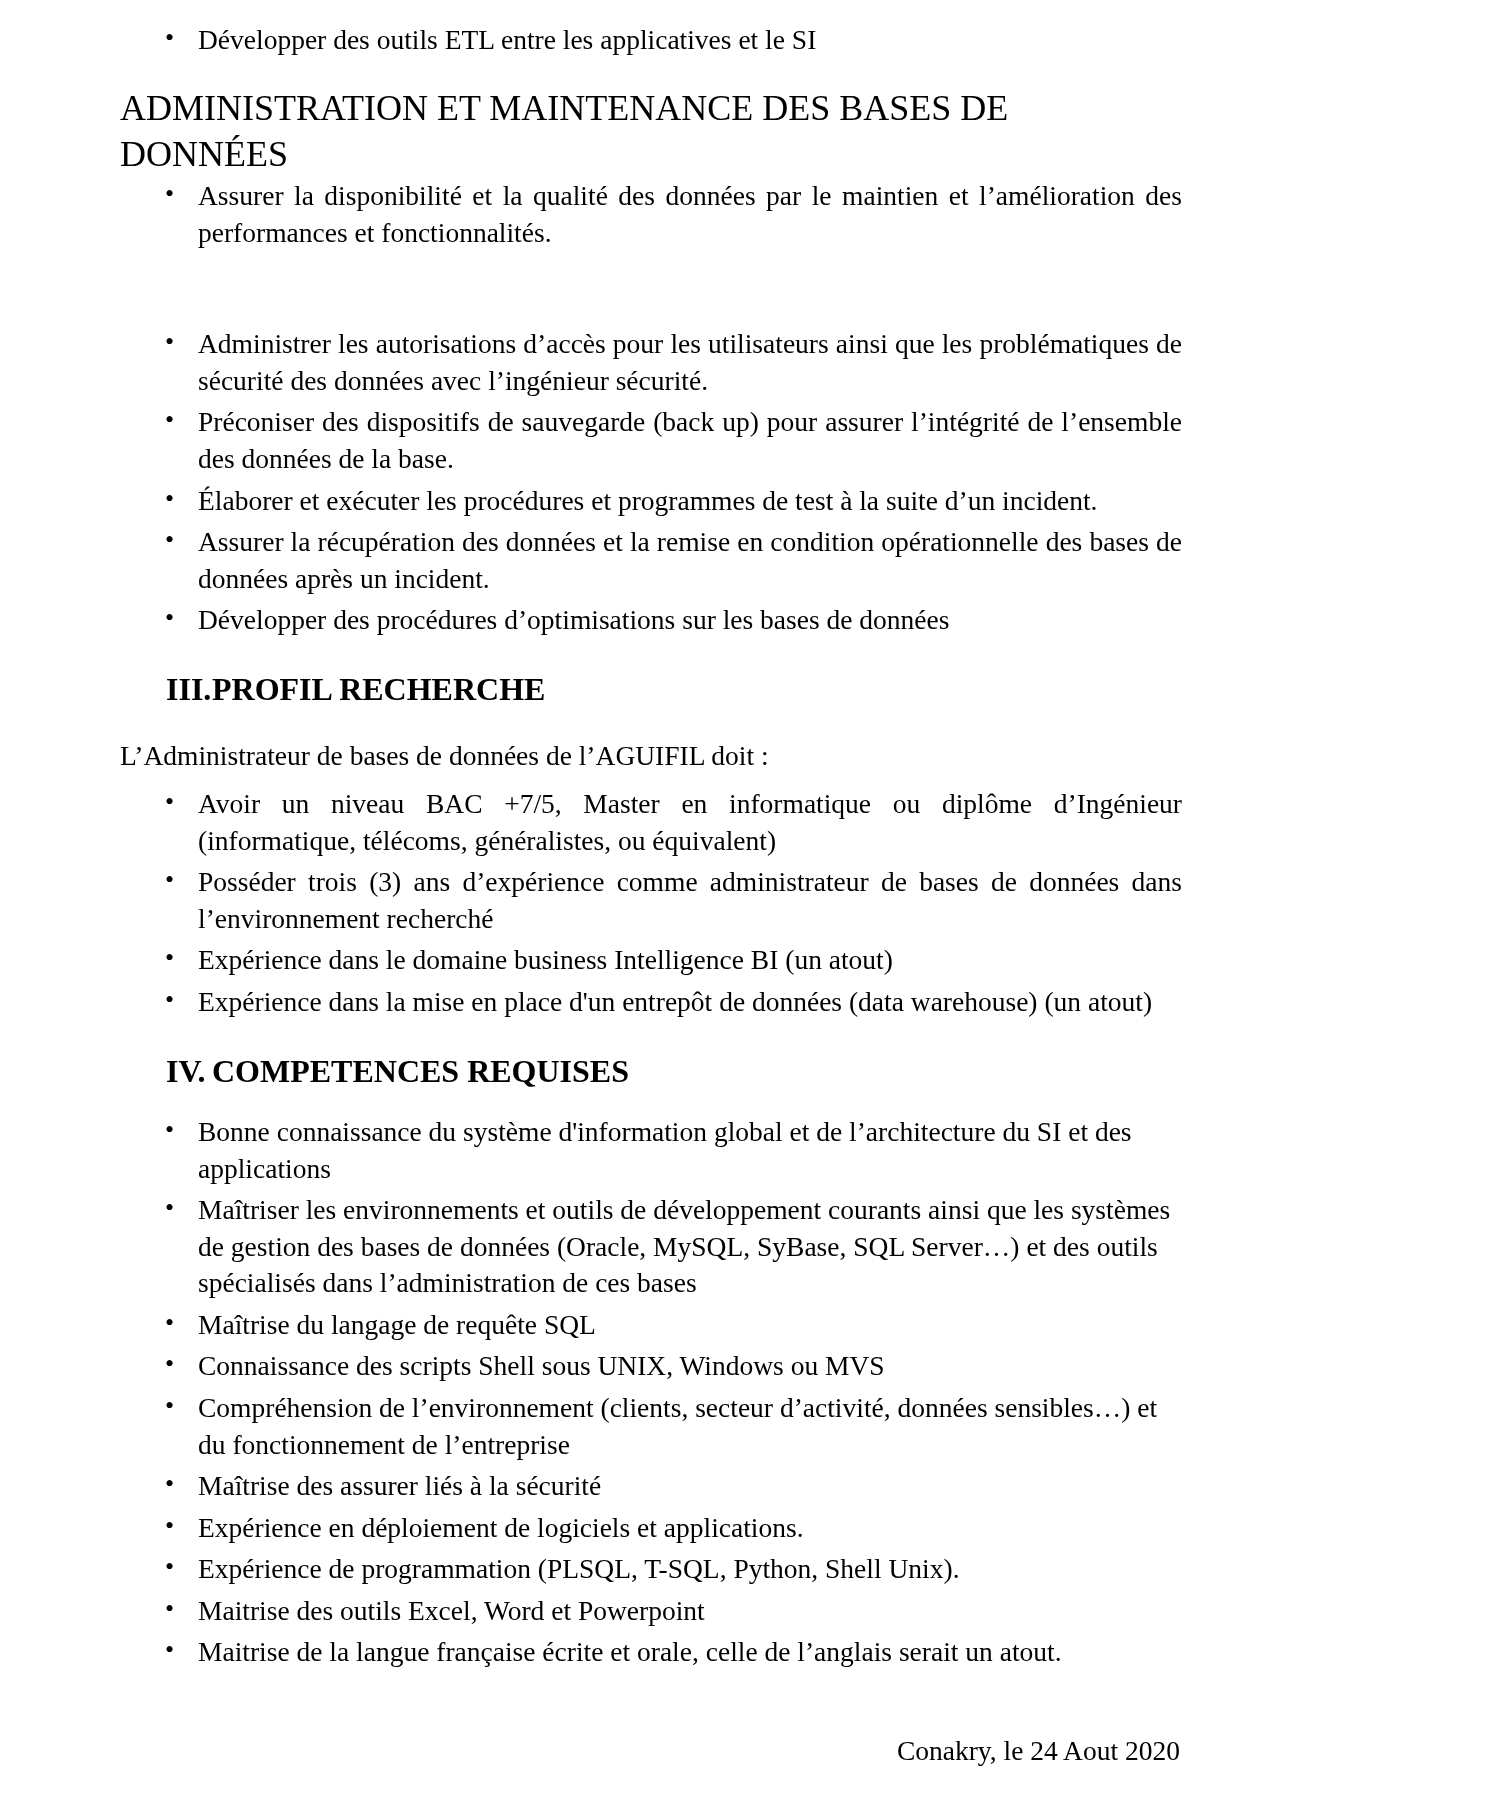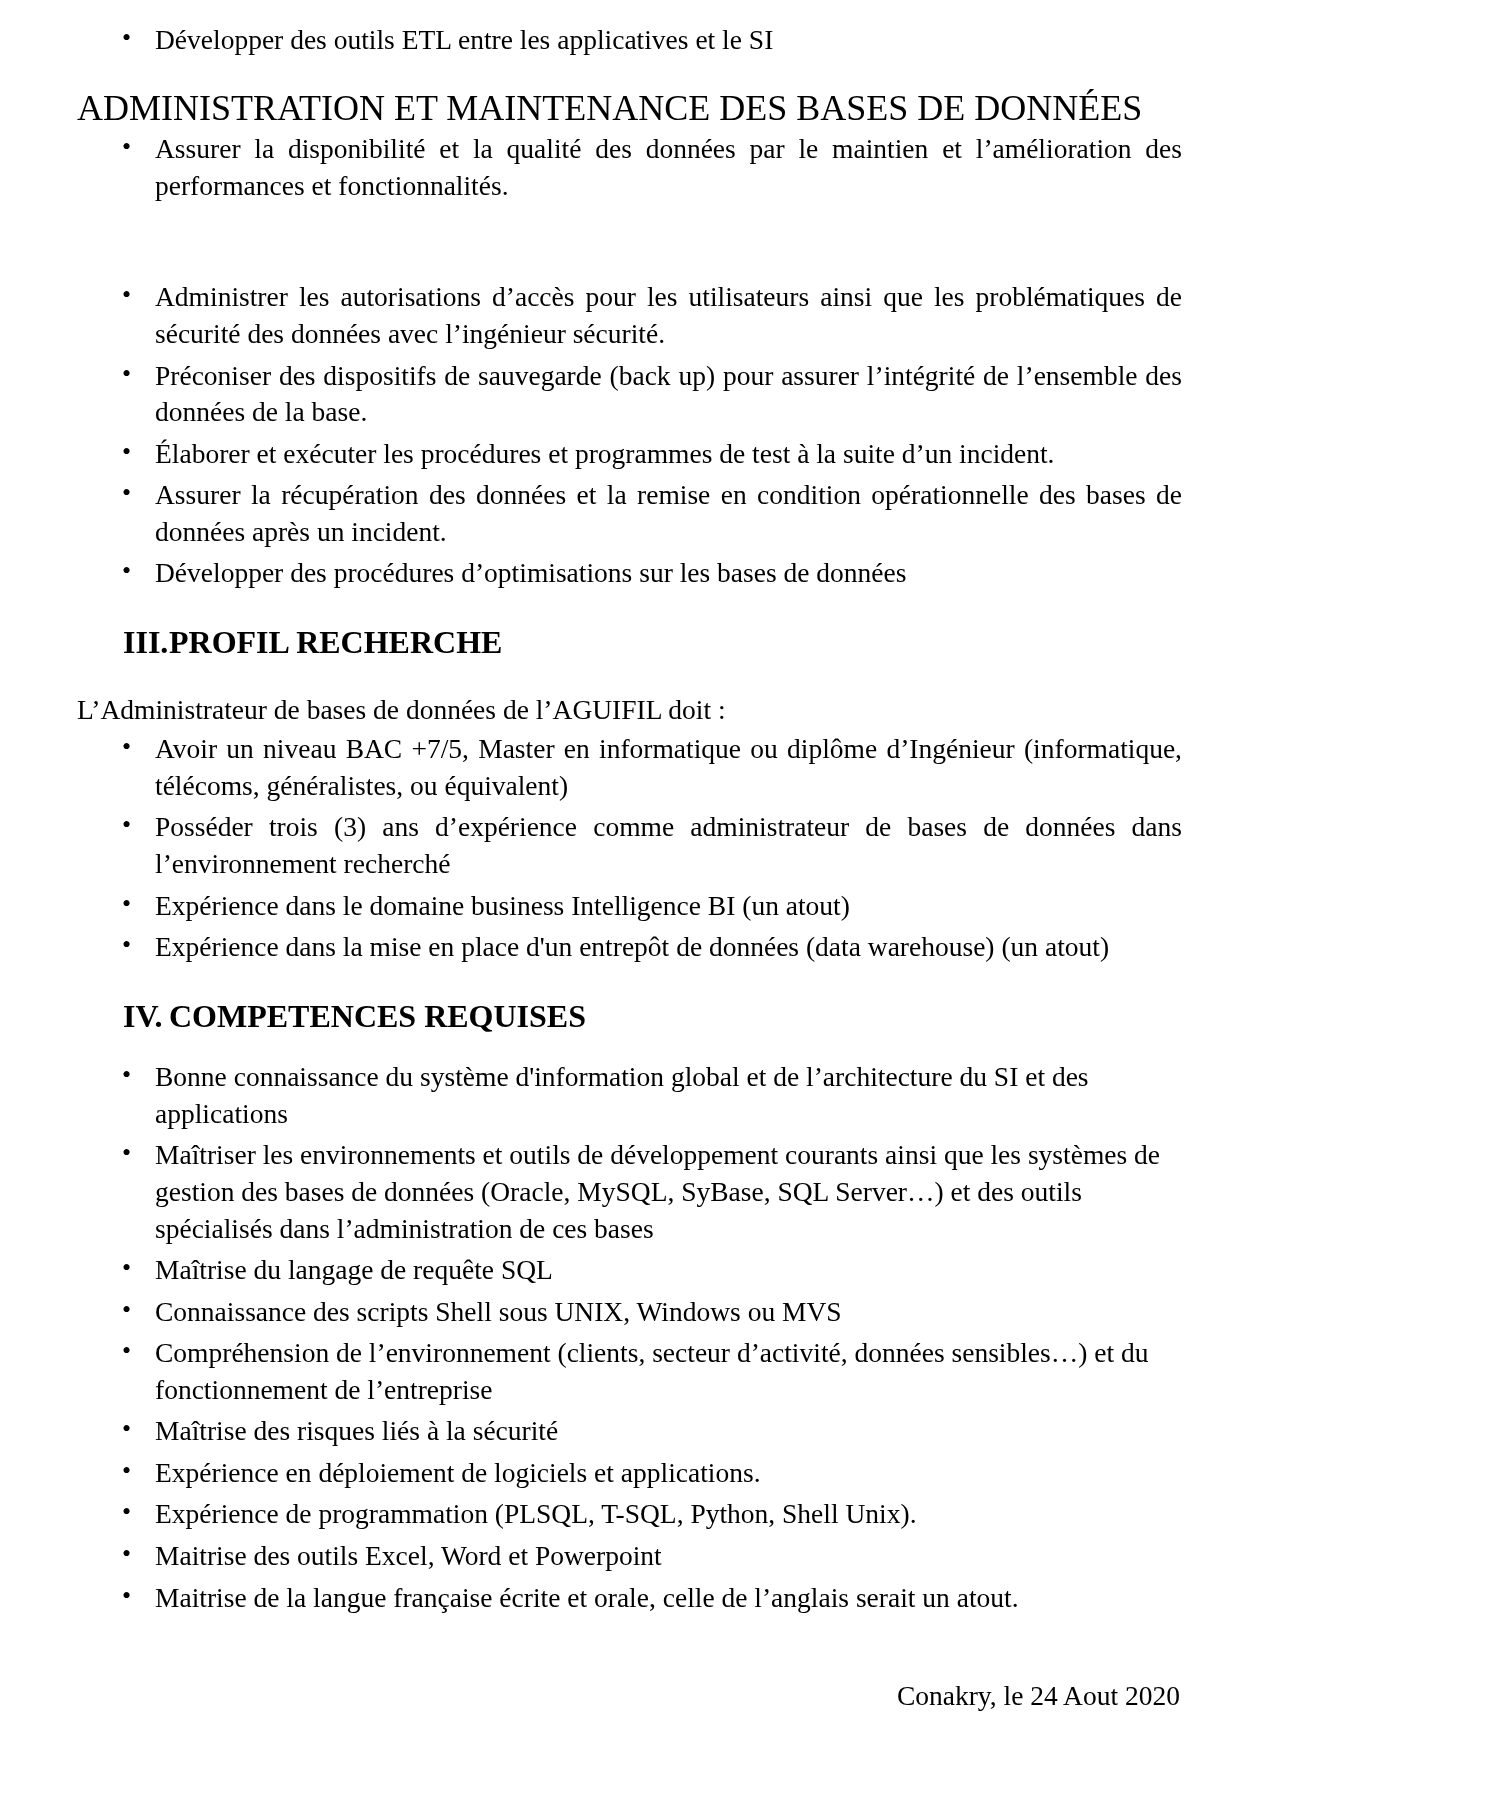--- a/index.html
+++ b/index.html
@@ -10,21 +10,21 @@
   body {
     width: 1494px;
     min-height: 1800px;
     font-family: "Liberation Serif", serif;
     color: #000000;
   }
   .page {
     width: 1344px;
     min-height: 1800px;
     box-sizing: border-box;
-    padding: 22px 160px 0 77px;
+    padding: 22px 160px 0 120px;
     position: relative;
   }
   .section-title-plain {
     font-size: 36px;
     line-height: 1.30;
     margin: 26px 0 0 0;
   }
   ul.bullets {
     list-style: none;
     margin: 0;
@@ -60,21 +60,21 @@
     padding-left: 46px;
     display: flex;
   }
   .heading-num .num {
     display: inline-block;
     min-width: 46px;
   }
   .intro-line {
     font-size: 27.5px;
     line-height: 1.3;
-    margin: 28px 0 4px 0;
+    margin: 28px 0 12px 0;
   }
   .gap-med { height: 22px; }
   .signature {
     font-weight: normal;
     font-size: 27.5px;
     text-align: right;
     margin-top: 64px;
     padding-right: 4px;
   }
   .tight li { margin-bottom: 2px; }
@@ -124,21 +124,21 @@
   </div>
 
   <div class="gap-med"></div>
 
   <ul class="bullets tight">
     <li>Bonne connaissance du système d'information global et de l’architecture du SI et des applications</li>
     <li>Maîtriser les environnements et outils de développement courants ainsi que les systèmes de gestion des bases de données (Oracle, MySQL, SyBase, SQL Server…) et des outils spécialisés dans l’administration de ces bases</li>
     <li>Maîtrise du langage de requête SQL</li>
     <li>Connaissance des scripts Shell sous UNIX, Windows ou MVS</li>
     <li>Compréhension de l’environnement (clients, secteur d’activité, données sensibles…) et du fonctionnement de l’entreprise</li>
-    <li>Maîtrise des risques liés à la sécurité</li>
+    <li>Maîtrise des assurer liés à la sécurité</li>
     <li>Expérience en déploiement de logiciels et applications.</li>
     <li>Expérience de programmation (PLSQL, T-SQL, Python, Shell Unix).</li>
     <li>Maitrise des outils Excel, Word et Powerpoint</li>
     <li>Maitrise de la langue française écrite et orale, celle de l’anglais serait un atout.</li>
   </ul>
 
   <div class="signature">Conakry, le 24 Aout 2020</div>
 
 </div>
 

